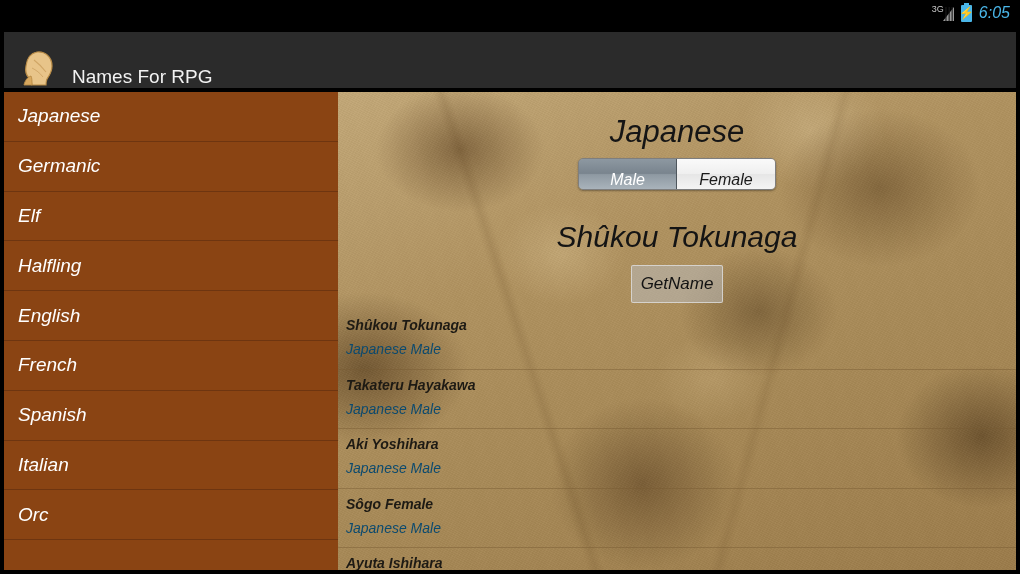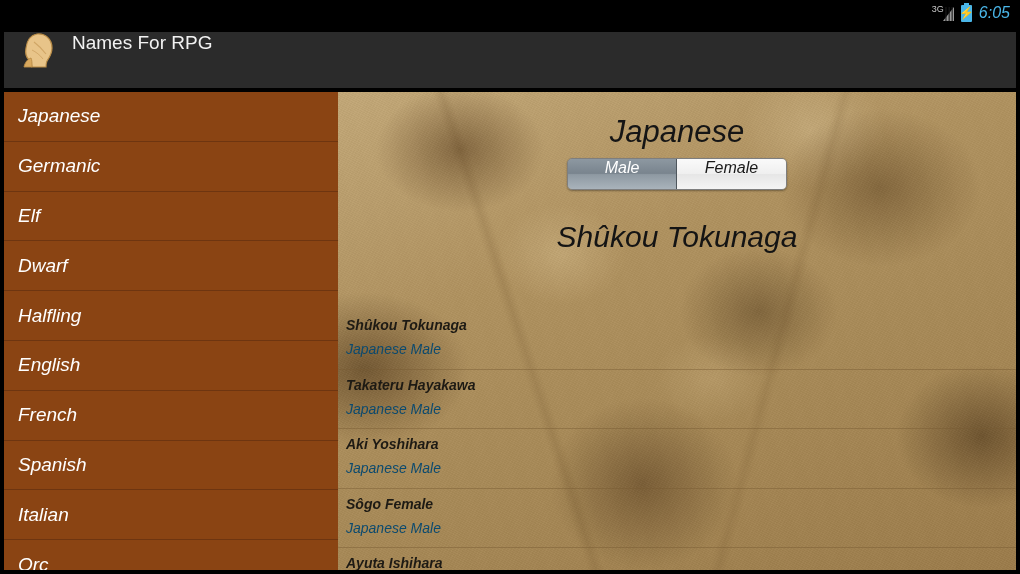--- a/index.html
+++ b/index.html
@@ -94,21 +94,21 @@
   }
 
   
   #title-bar {
     position: absolute;
     left: 4px; top: 32px;
     width: 1012px;
     height: 56px;
     background: #2b2b2b;
     display: flex;
-    align-items: flex-start;
+    align-items: flex-end;
     box-sizing: border-box;
   }
   #app-icon {
     width: 34px;
     height: 38px;
     margin-left: 18px;
     margin-right: 16px;
     flex: none;
   }
   #app-title {
@@ -214,24 +214,24 @@
     left: 50%;
     top: 66px;
     transform: translateX(-50%);
     display: flex;
     border-radius: 5px;
     overflow: hidden;
     border: 1px solid #7e7e7e;
     box-shadow: 0 1px 2px rgba(0,0,0,0.35);
   }
   .toggle-seg {
-    width: 109px;
+    width: 98px;
     height: 30px;
     display: flex;
-    align-items: flex-start;
+    align-items: flex-end;
     justify-content: center;
     font-size: 16px;
     font-family: "Liberation Sans", sans-serif;
     box-sizing: border-box;
   }
   .toggle-seg.on {
     background: linear-gradient(180deg, #8d98a1 0%, #79848e 48%, #8e99a2 52%, #a9b3bb 100%);
     color: #ffffff;
     border-right: 1px solid #4e565d;
   }
@@ -342,23 +342,20 @@
       <div class="side-item">
         <span>Japanese</span>
       </div>
       <div class="side-item">
         <span>Germanic</span>
       </div>
       <div class="side-item">
         <span>Elf</span>
       </div>
       <div class="side-item">
-        <span>Dwarf</span>
-      </div>
-      <div class="side-item">
         <span>Halfling</span>
       </div>
       <div class="side-item">
         <span>English</span>
       </div>
       <div class="side-item">
         <span>French</span>
       </div>
       <div class="side-item">
         <span>Spanish</span>
@@ -384,20 +381,23 @@
           <div class="toggle-seg on">
             <span>Male</span>
           </div>
           <div class="toggle-seg off">
             <span>Female</span>
           </div>
         </div>
 
         <div id="generated-name">Shûkou Tokunaga</div>
 
+        <div id="get-name-btn">
+          <span>GetName</span>
+        </div>
 
         <div id="name-list">
           <div class="name-row">
             <div class="nm">Shûkou Tokunaga</div>
             <div class="sub">Japanese Male</div>
           </div>
           <div class="name-row">
             <div class="nm">Takateru Hayakawa</div>
             <div class="sub">Japanese Male</div>
           </div>

